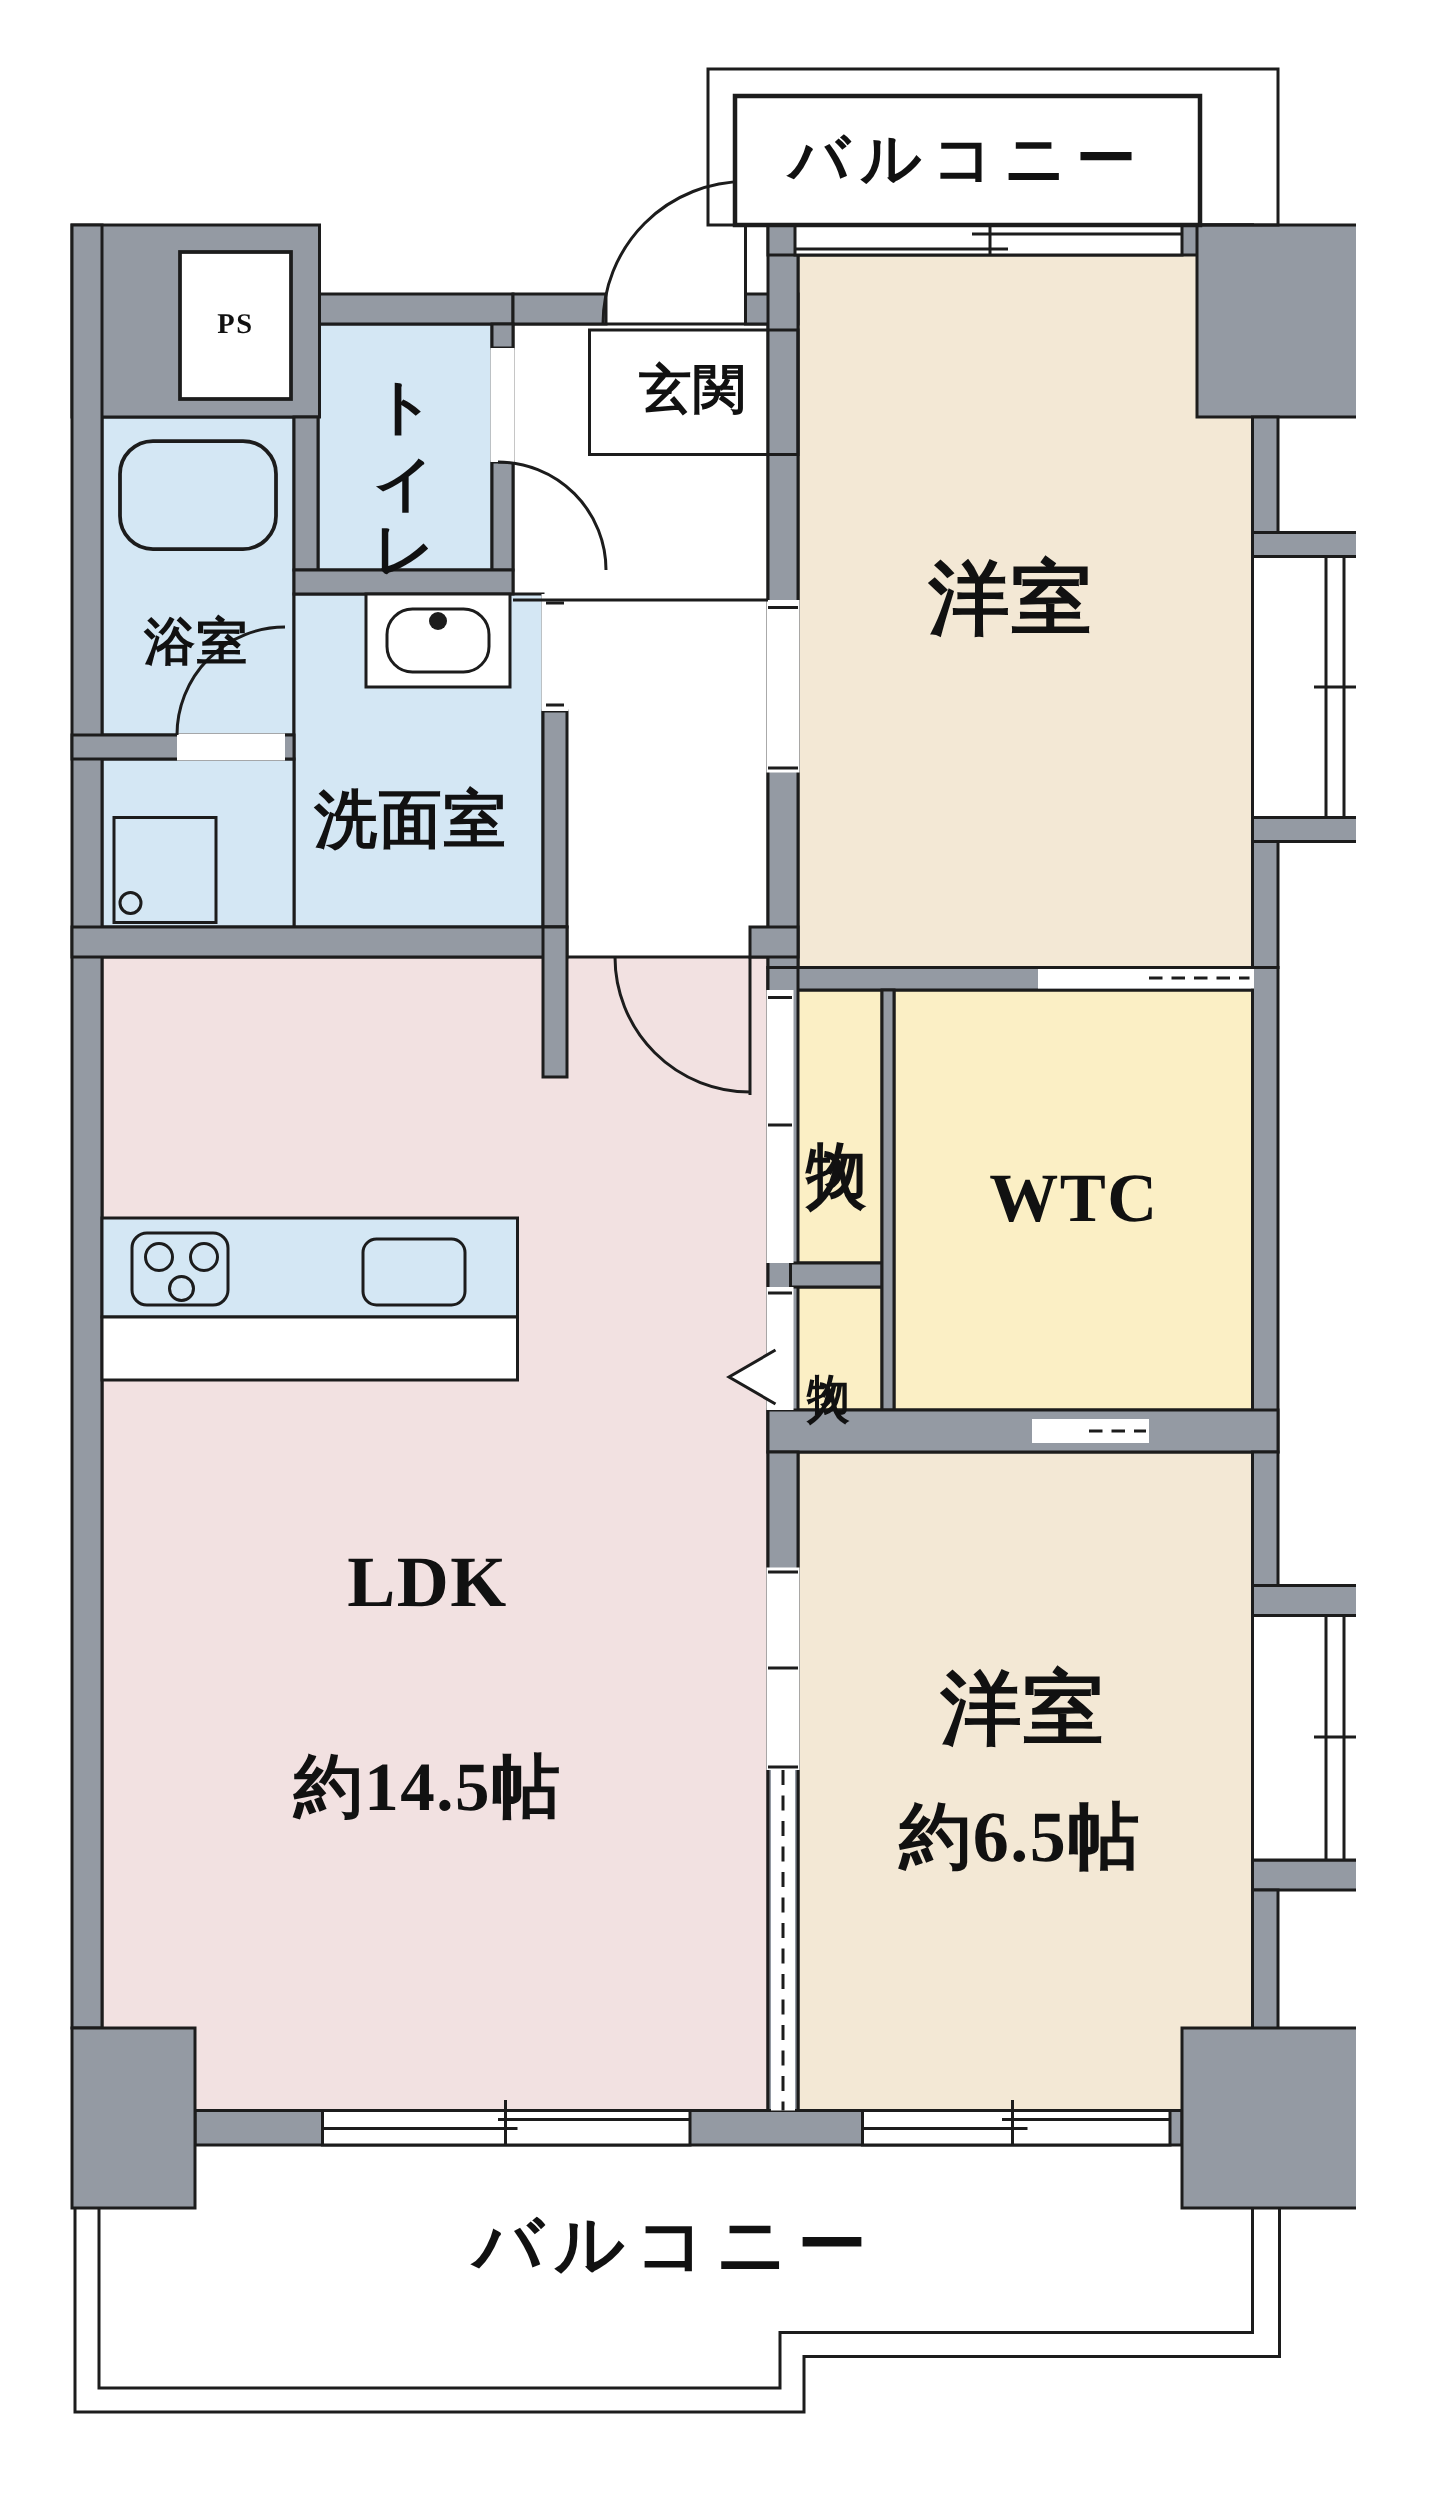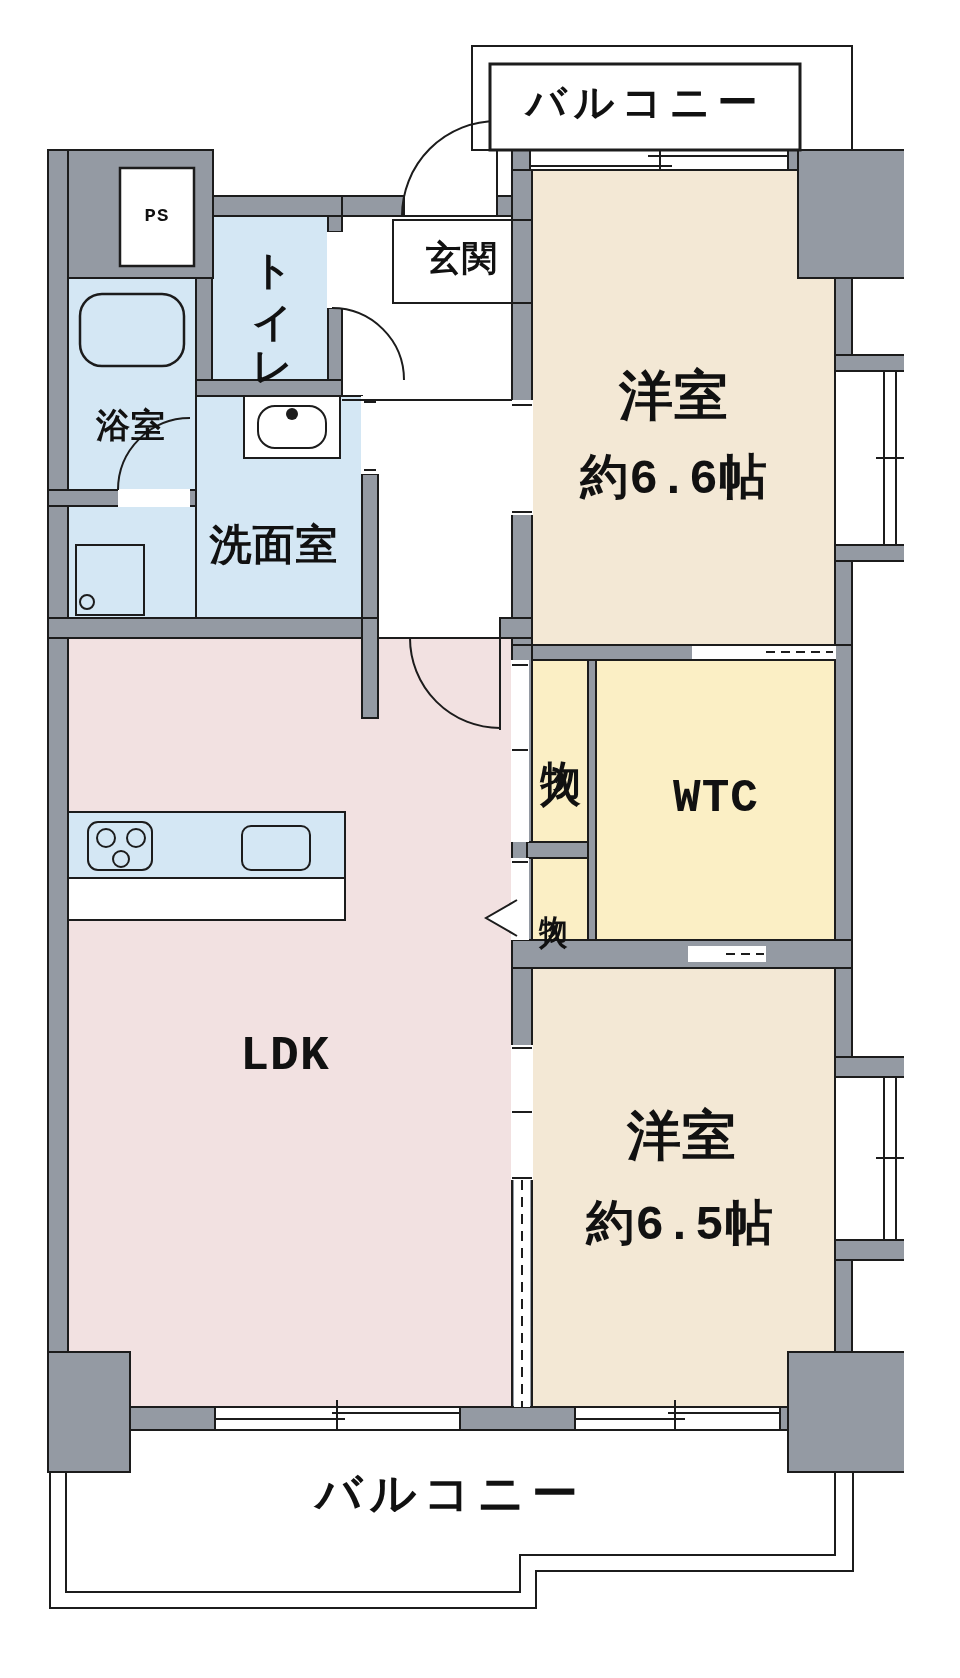--- a/index.html
+++ b/index.html
@@ -1,18 +1,18 @@
 <!DOCTYPE html>
 <html><head>
 <meta charset="utf-8">
 <style>
   html,body { margin:0; padding:0; background:#ffffff; }
   .plan {
     position:relative; width:904px; height:1678px; background:#ffffff;
-    font-family:Liberation Mono, monospace; overflow:hidden;
+    font-family:Liberation Serif, serif; overflow:hidden;
   }
   .plan svg { position:absolute; left:0; top:0; }
   .label {
     position:absolute; transform:translate(-50%,-50%);
     color:#111; white-space:nowrap; font-weight:600; line-height:1.05;
     text-align:center; letter-spacing:1px;
   }
   .label-v {
     writing-mode:vertical-rl; text-orientation:upright; letter-spacing:4px;
   }
@@ -157,32 +157,32 @@
 
   <div class="label ls-wide" style="left:645px; top:106px; font-size:40px;">バルコニー</div>
 
   <div class="label" style="left:157px; top:217px; font-size:19px; font-weight:600;">PS</div>
 
   <div class="label label-v" style="left:269px; top:300px; font-size:40px;">トイレ</div>
 
   <div class="label" style="left:462px; top:261px; font-size:35px;">玄関</div>
 
   <div class="label" style="left:674px; top:400px; font-size:54px;">洋室</div>
-  <div class="label" style="left:674px; top:480px; font-size:48px;">約6.6帖</div>
 
   <div class="label" style="left:131px; top:429px; font-size:34px;">浴室</div>
 
   <div class="label" style="left:253px; top:548px; font-size:42px;margin-left:21px;">洗面室</div>
 
   <div class="label label-v" style="left:557px; top:733px; font-size:40px;">物入</div>
 
   <div class="label" style="left:716px; top:799px; font-size:46px;">WTC</div>
 
   <div class="label label-v" style="left:551px; top:898px; font-size:28px;">物入</div>
 
   <div class="label" style="left:285px; top:1056px; font-size:48px;">LDK</div>
+  <div class="label" style="left:285px; top:1192px; font-size:46px;">約14.5帖</div>
 
   <div class="label" style="left:682px; top:1140px; font-size:54px;">洋室</div>
   <div class="label" style="left:680px; top:1226px; font-size:48px;">約6.5帖</div>
 
   <div class="label ls-wide" style="left:450px; top:1497px; font-size:46px;">バルコニー</div>
 
 </div>
 
 </body></html>

